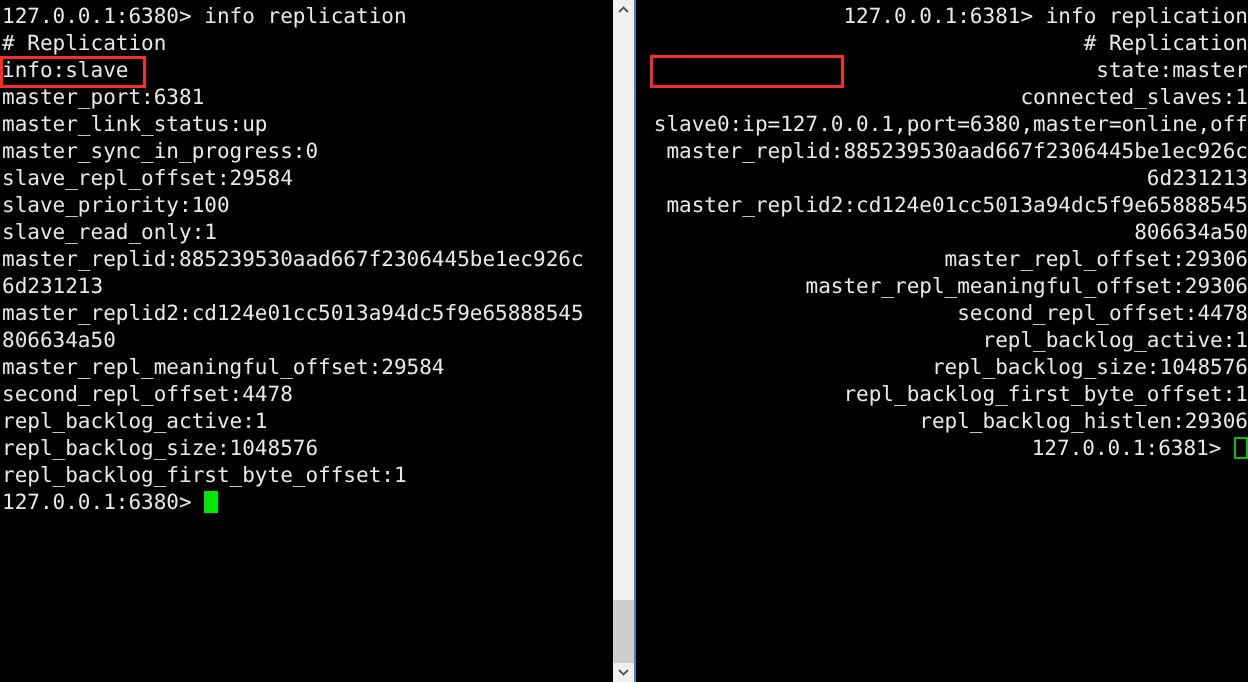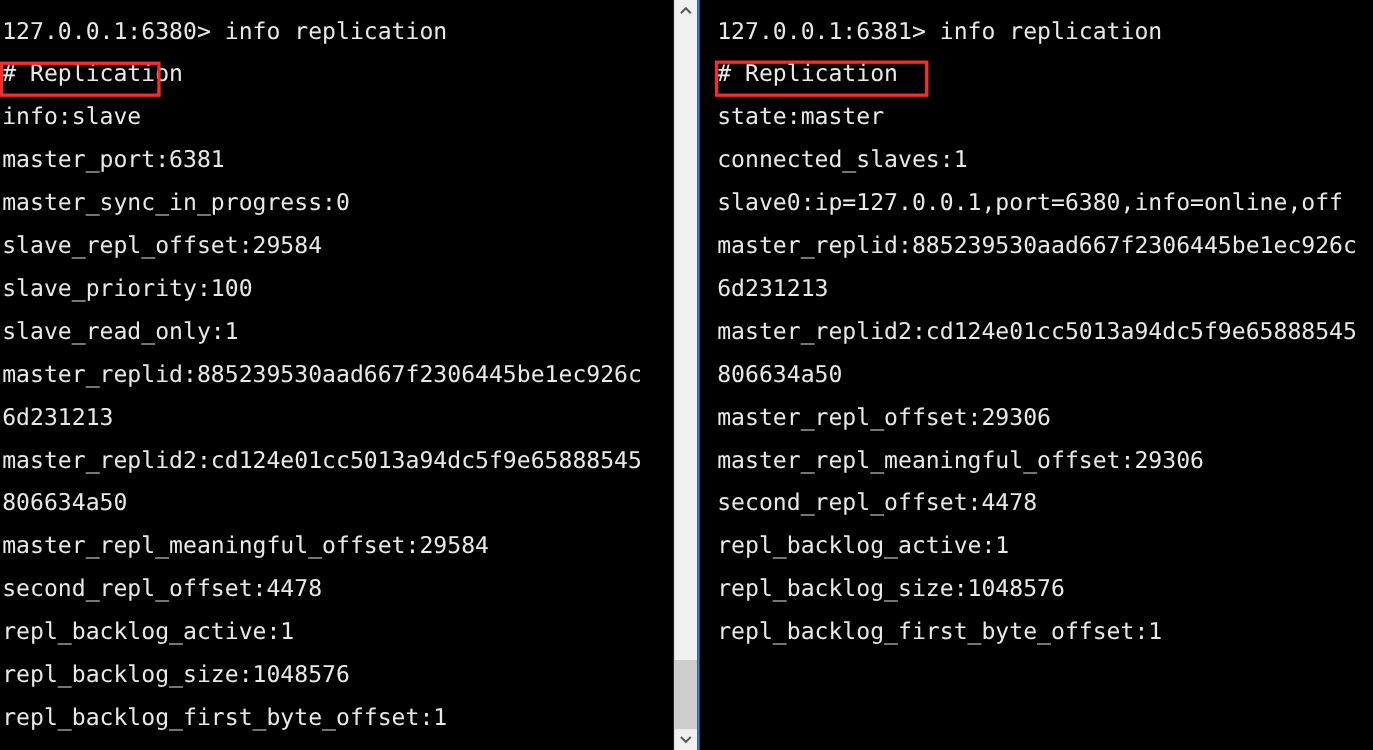--- a/index.html
+++ b/index.html
@@ -106,24 +106,24 @@
   }
   .line {
     font-family: "DejaVu Sans Mono", monospace;
     font-size: 21px;
     line-height: 27px;
     height: 27px;
     color: #e8e8e8;
     white-space: pre;
     letter-spacing: 0px;
     text-rendering: geometricPrecision;
-    margin-top: 12px;
   }
   .pane-right .line {
     padding-left: 8px;
+    text-align: right;
   }
   .role-box {
     position: absolute;
     border: 3px solid #f42d2d;
     box-sizing: border-box;
     pointer-events: none;
   }
   .role-box.left-box {
     left: 0px;
     top: 56px;
@@ -159,33 +159,35 @@
 <body>
 
 <div class="screen">
 
   <div class="pane-left">
     <div class="term">
       <div class="line">127.0.0.1:6380&gt; info replication</div>
       <div class="line"># Replication</div>
       <div class="line">info:slave</div>
       <div class="line">master_port:6381</div>
+      <div class="line">master_link_status:up</div>
       <div class="line">master_sync_in_progress:0</div>
       <div class="line">slave_repl_offset:29584</div>
       <div class="line">slave_priority:100</div>
       <div class="line">slave_read_only:1</div>
       <div class="line">master_replid:885239530aad667f2306445be1ec926c</div>
       <div class="line">6d231213</div>
       <div class="line">master_replid2:cd124e01cc5013a94dc5f9e65888545</div>
       <div class="line">806634a50</div>
       <div class="line">master_repl_meaningful_offset:29584</div>
       <div class="line">second_repl_offset:4478</div>
       <div class="line">repl_backlog_active:1</div>
       <div class="line">repl_backlog_size:1048576</div>
       <div class="line">repl_backlog_first_byte_offset:1</div>
+      <div class="line"><span>127.0.0.1:6380&gt; </span><span class="cursor-solid"></span></div>
     </div>
     <div class="role-box left-box"></div>
   </div>
 
   <div class="scrollbar">
     <div class="sb-arrow up">
       <svg width="11" height="7" viewBox="0 0 11 7">
         <path d="M1 6 L5.5 1.5 L10 6" fill="none" stroke="#555555" stroke-width="1.8"></path>
       </svg>
     </div>
@@ -200,28 +202,30 @@
   </div>
 
   <div class="divider"></div>
 
   <div class="pane-right">
     <div class="term">
       <div class="line">127.0.0.1:6381&gt; info replication</div>
       <div class="line"># Replication</div>
       <div class="line">state:master</div>
       <div class="line">connected_slaves:1</div>
-      <div class="line">slave0:ip=127.0.0.1,port=6380,info=online,off</div>
+      <div class="line">slave0:ip=127.0.0.1,port=6380,master=online,off</div>
       <div class="line">master_replid:885239530aad667f2306445be1ec926c</div>
       <div class="line">6d231213</div>
       <div class="line">master_replid2:cd124e01cc5013a94dc5f9e65888545</div>
       <div class="line">806634a50</div>
       <div class="line">master_repl_offset:29306</div>
       <div class="line">master_repl_meaningful_offset:29306</div>
       <div class="line">second_repl_offset:4478</div>
       <div class="line">repl_backlog_active:1</div>
       <div class="line">repl_backlog_size:1048576</div>
       <div class="line">repl_backlog_first_byte_offset:1</div>
+      <div class="line">repl_backlog_histlen:29306</div>
+      <div class="line"><span>127.0.0.1:6381&gt; </span><span class="cursor-hollow"></span></div>
     </div>
     <div class="role-box right-box"></div>
   </div>
 
 </div>
 
 </body></html>

